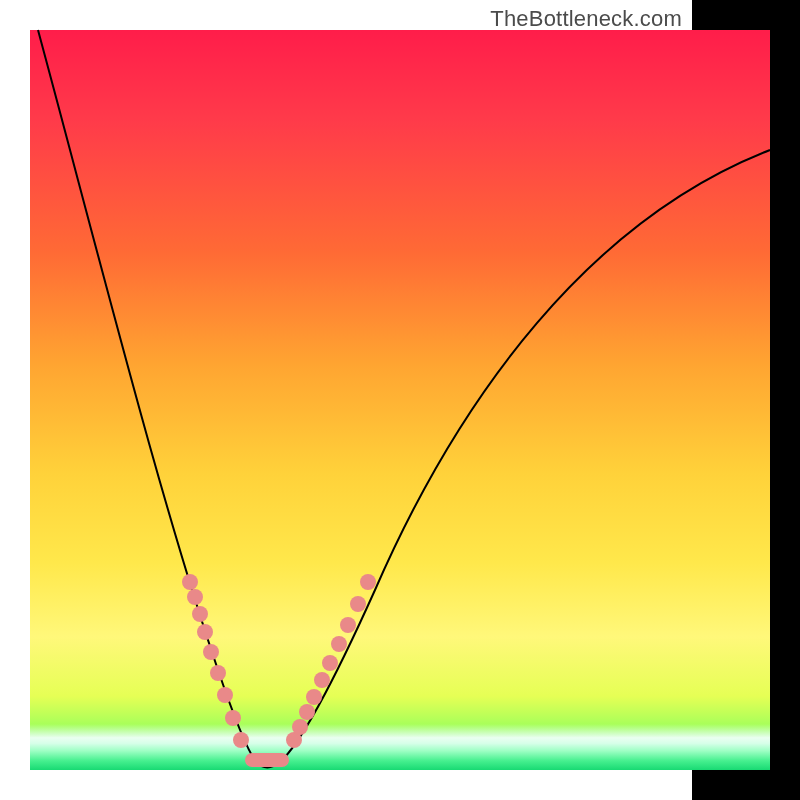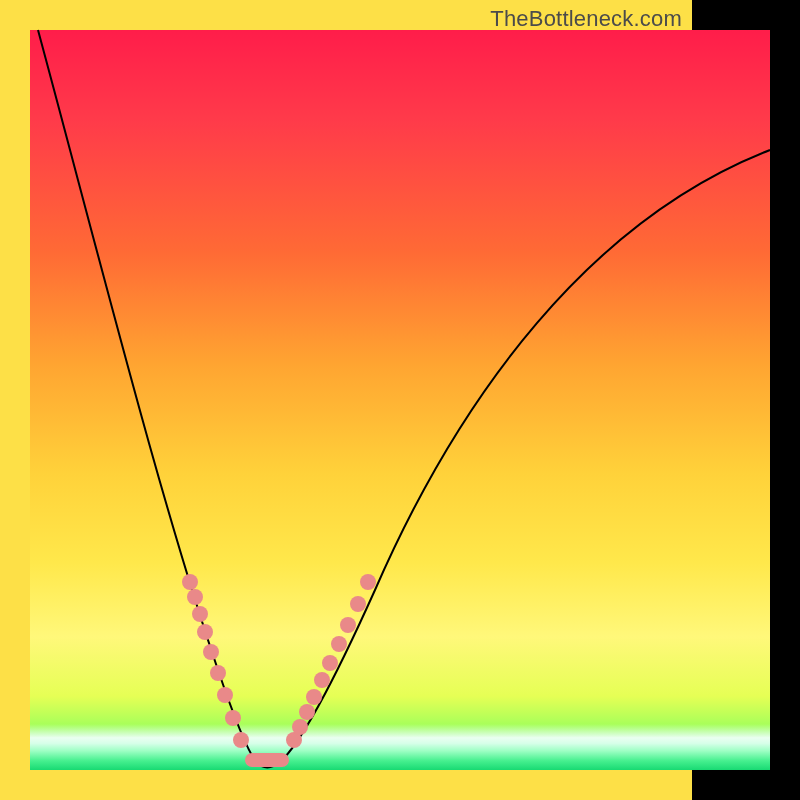--- a/index.html
+++ b/index.html
@@ -10,21 +10,21 @@
     background: #000;
     font-family: Arial, Helvetica, sans-serif;
     overflow: hidden;
   }
   .frame {
     position: absolute;
     left: 0;
     top: 0;
     width: 692px;
     height: 800px;
-    background: #fde047;
+    background: #ffffff;
     text-decoration: underline;
   }
   .plot {
     position: absolute;
     left: 30px;
     top: 30px;
     width: 740px;
     height: 740px;
     
     background: linear-gradient(

